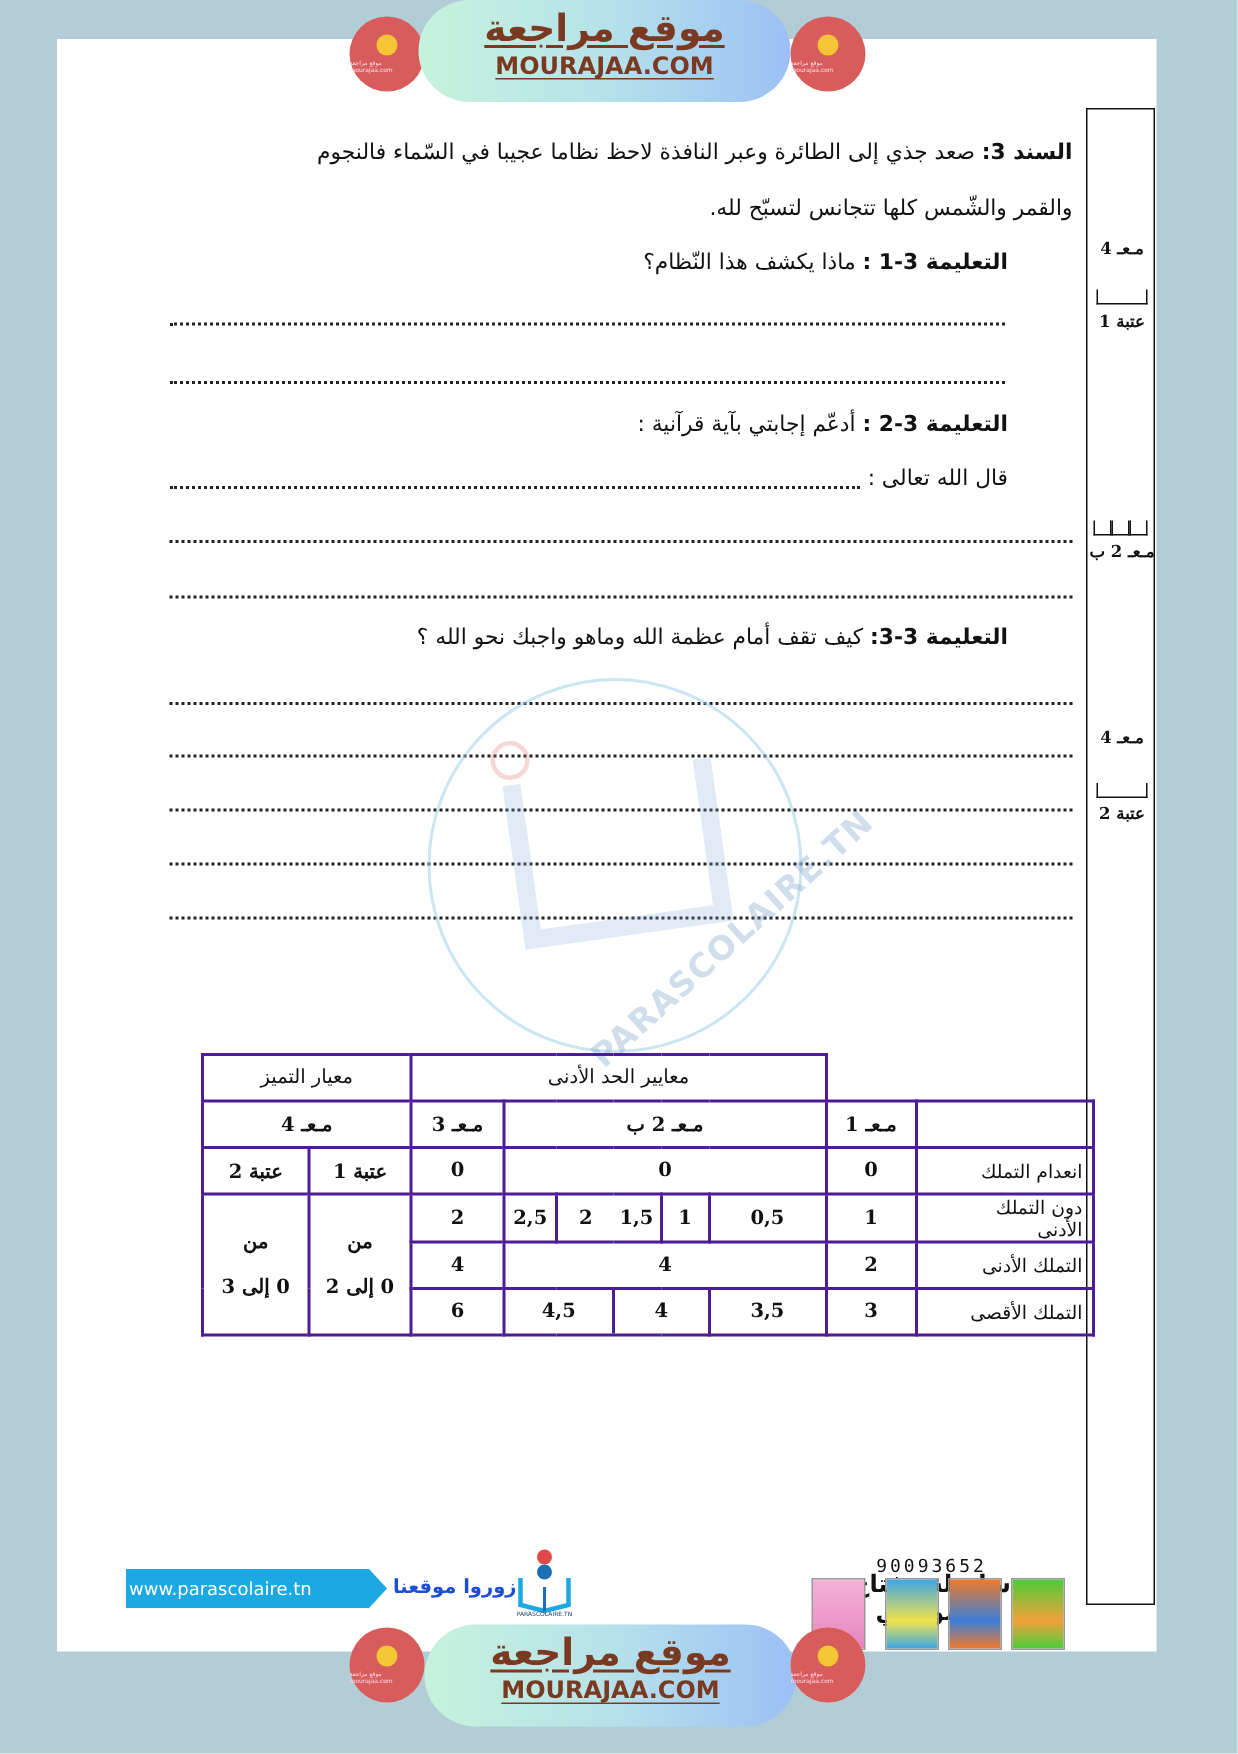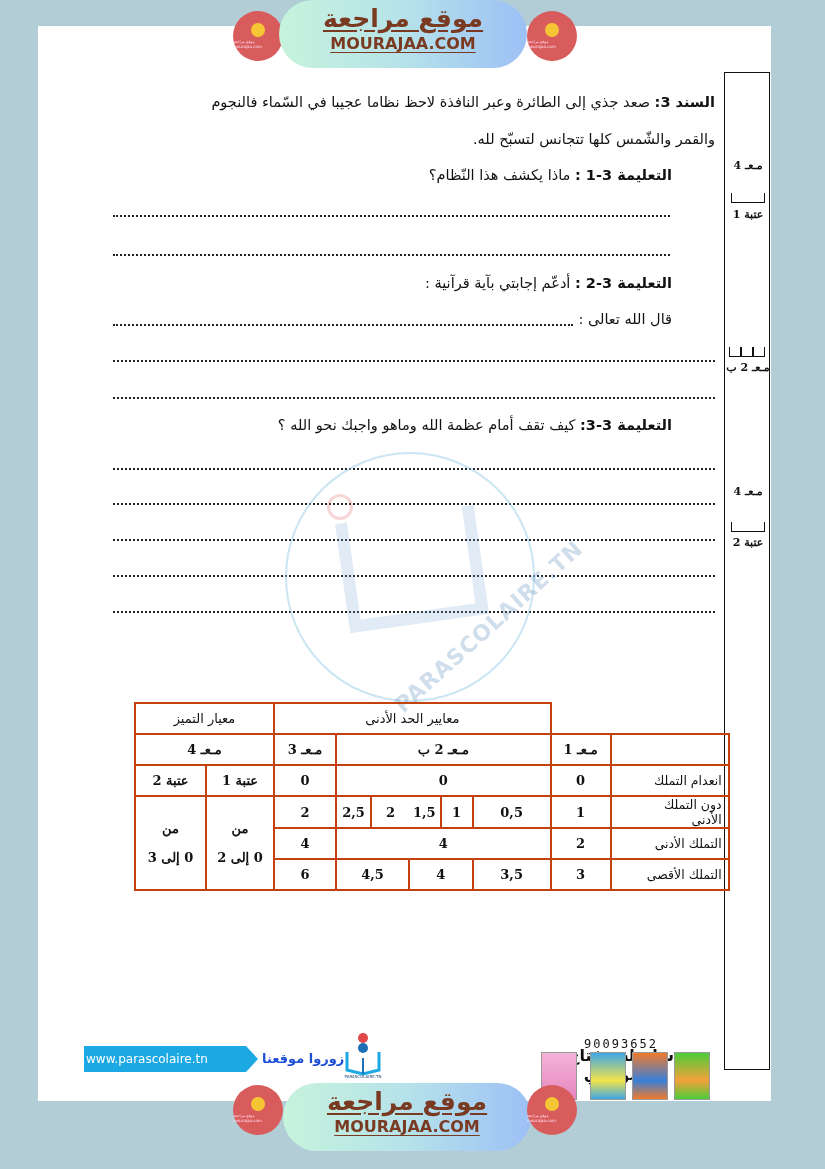--- a/index.html
+++ b/index.html
@@ -111,21 +111,21 @@
   
   table.grid {
     position: absolute;
     left: 134px; top: 702px;
     border-collapse: collapse;
     font-family: "DejaVu Serif", serif;
     direction: rtl;
     z-index: 2;
   }
   table.grid td {
-    border: 2px solid #c2410c;
+    border: 2px solid #4c1d95;
     text-align: center;
     font-size: 13px;
     font-weight: bold;
     height: 31px;
     padding: 0 4px;
   }
   table.grid td.noborder { border: none; }
   table.grid td.rowlabel { text-align: right; font-weight: normal; font-family: "DejaVu Sans", sans-serif; font-size: 12.5px; padding-right: 6px; padding-left: 19px; }
   table.grid td.hdr { font-weight: normal; font-family: "DejaVu Sans", sans-serif; font-size: 13px; height: 24px; }
   table.grid td.thin-l { border-left-width: 1px; border-left-color: #bbb; }

